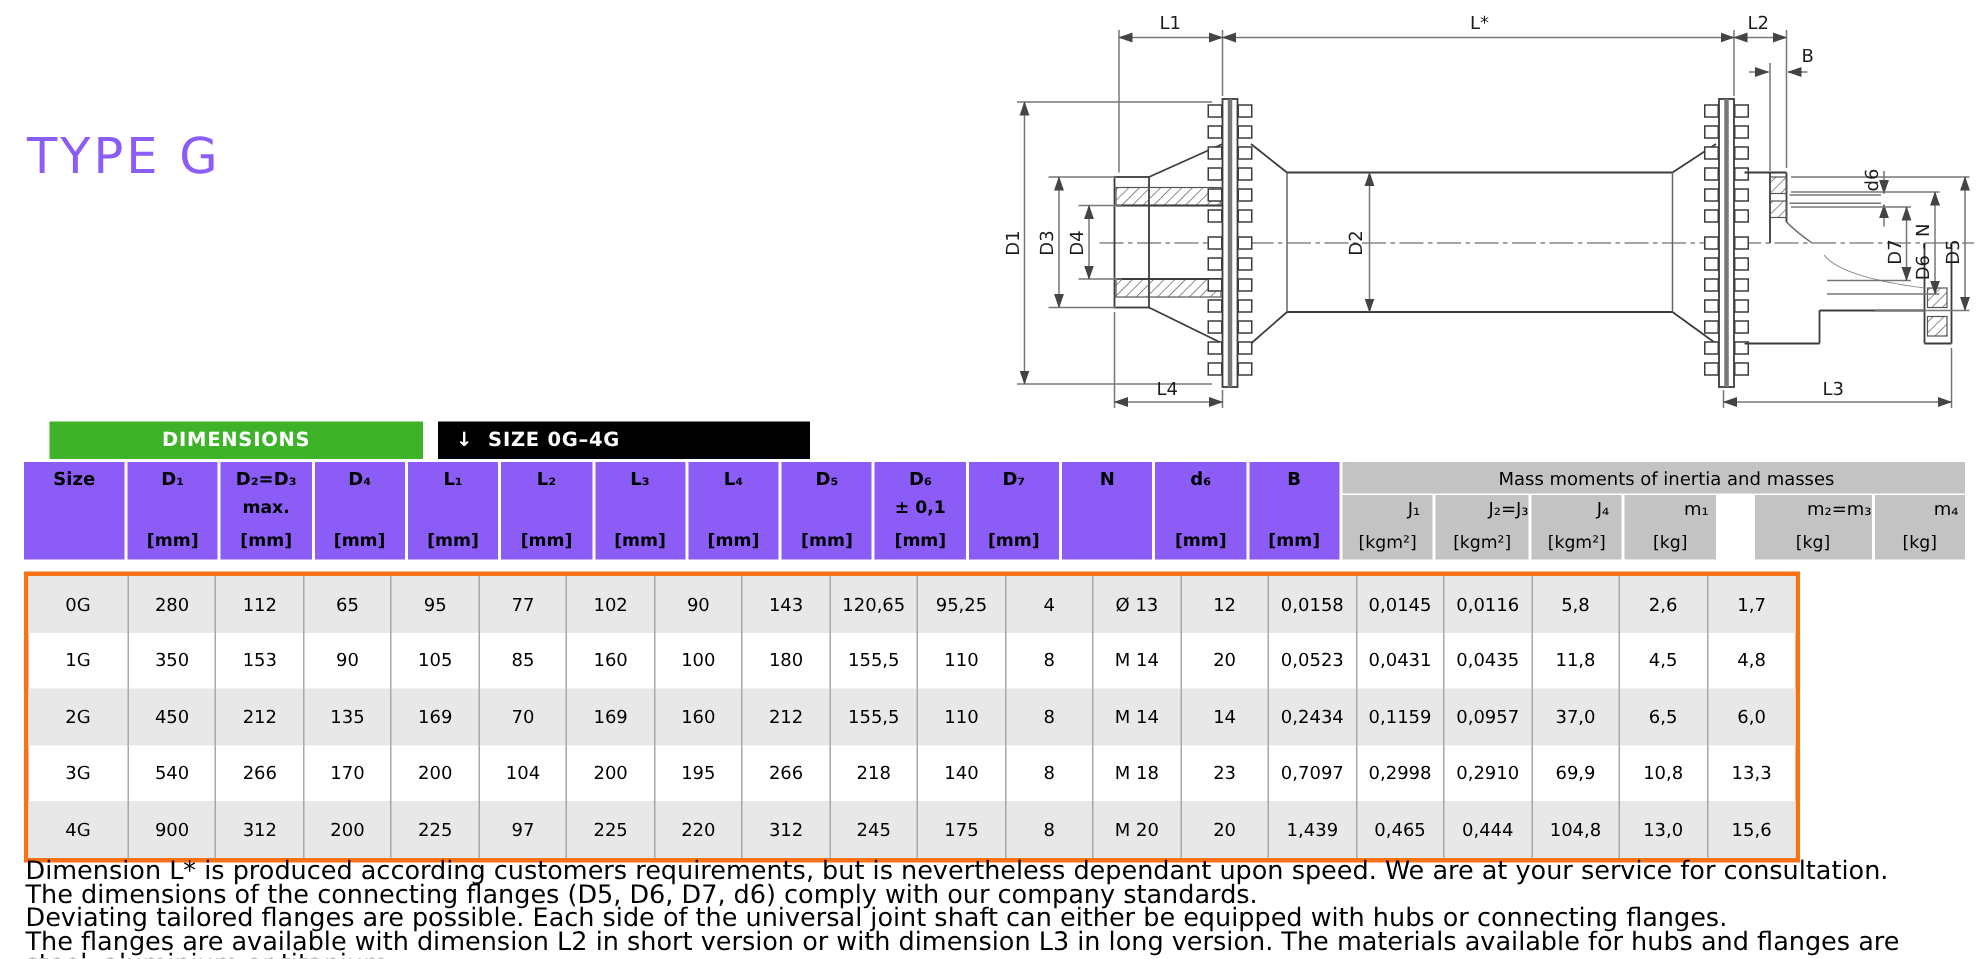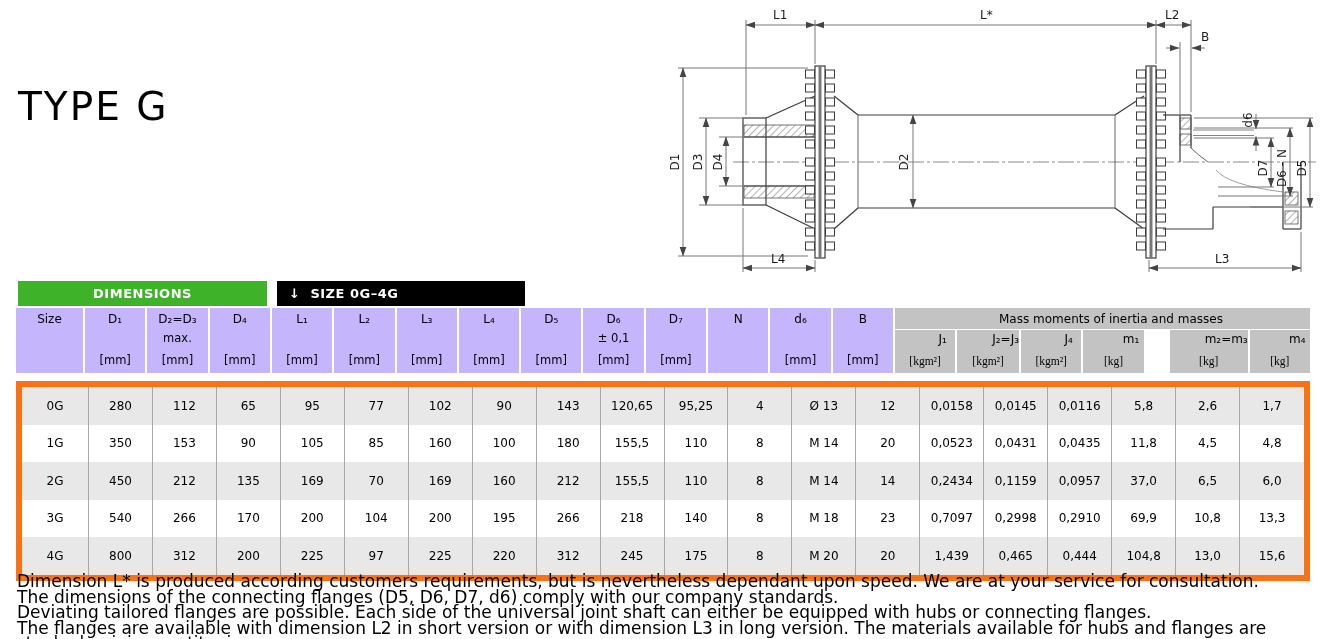--- a/index.html
+++ b/index.html
@@ -1,46 +1,46 @@
 <!DOCTYPE html>
 <html><head>
 <meta charset="utf-8">
 <style>
   html,body { margin:0; padding:0; background:#fff; }
   .page {
     position:relative; width:1323px; height:639px; background:#fff; overflow:hidden;
     font-family:"DejaVu Sans","Liberation Sans",sans-serif; color:#000;
   }
   .title { position:absolute; left:18px; top:26px; font-size:35px; letter-spacing:1px; color:#0a0a0a; font-weight:500; }
-  .subtitle { position:absolute; left:18px; top:84px; font-size:39px; letter-spacing:2px; color:#000000; font-weight:400; }
+  .subtitle { position:absolute; left:18px; top:84px; font-size:33px; letter-spacing:2px; color:#8b5cf6; font-weight:400; }
 
   .drawing { position:absolute; left:658px; top:0; width:665px; height:280px; }
   .drawing svg { display:block; }
   .dimtext { font-size:12px; fill:#1c1c1c; font-family:"DejaVu Sans","Liberation Sans",sans-serif; }
 
-  .badges { position:absolute; left:0; top:281px; width:1290px; height:25px; }
+  .badges { position:absolute; left:15px; top:281px; width:1290px; height:25px; }
   .badge { position:absolute; top:0; height:25px; display:flex; align-items:center; justify-content:center;
            font-size:13px; font-weight:bold; color:#fff; letter-spacing:0.5px; }
   .badge.green { left:18px; width:249px; background:#3eb32a; }
   .badge.black { left:277px; width:248px; background:#000; justify-content:flex-start; padding-left:12px; box-sizing:border-box; }
   .badge.black .arrow { margin-right:10px; font-weight:bold; }
 
   .thead { position:absolute; left:16px; top:308px; width:1294px;
            display:grid; grid-template-columns:67px repeat(19,1fr);
            grid-template-rows:21px 20px 22px; column-gap:2px; row-gap:1px; }
-  .hcell { background:#c4b5fd; grid-row:1/4; text-align:center; }
+  .hcell { background:#8b5cf6; grid-row:1/4; text-align:center;font-weight:bold; }
   .hcell .sym  { height:21px; line-height:23px; font-size:12px; }
   .hcell .sub  { height:20px; line-height:18px; font-size:11.5px; }
   .hcell .unit { height:22px; line-height:22px; font-size:11.5px; }
   .group-cell { grid-column:15/21; grid-row:1; background:#c3c3c3; text-align:center; line-height:22px; font-size:12px;padding-left:17px; }
   .jcell { grid-row:2/4; background:#c3c3c3; text-align:center; }
   .jcell .sym  { height:20px; line-height:19px; font-size:12px;padding-left:35px; }
-  .jcell .unit { height:22px; line-height:22px; font-size:11.5px;font-family:Liberation Serif, serif; }
-
-  .tbody { position:absolute; left:16px; top:381px; width:1294px; border:6px solid #f97316; box-sizing:border-box; }
+  .jcell .unit { height:22px; line-height:22px; font-size:11.5px; }
+
+  .tbody { position:absolute; left:16px; top:381px; width:1184px; border:3px solid #f97316; box-sizing:border-box; }
   .trow { display:grid; grid-template-columns:67px repeat(19,1fr); height:37.5px; }
   .trow.alt { background:#e8e8e8; }
   .tcell { border-right:1px solid #a8a8a8; display:flex; align-items:center; justify-content:center; font-size:12px; }
   .tcell:last-child { border-right:none; }
 
   .footnotes { position:absolute; left:17px; top:574px; width:1296px; }
   .footnotes .fline { font-size:17px; line-height:15.5px; color:#000; }
 </style>
 </head>
 <body>
@@ -389,21 +389,21 @@
       <div class="tcell">23</div>
       <div class="tcell">0,7097</div>
       <div class="tcell">0,2998</div>
       <div class="tcell">0,2910</div>
       <div class="tcell">69,9</div>
       <div class="tcell">10,8</div>
       <div class="tcell">13,3</div>
     </div>
     <div class="trow alt">
       <div class="tcell">4G</div>
-      <div class="tcell">800</div>
+      <div class="tcell">900</div>
       <div class="tcell">312</div>
       <div class="tcell">200</div>
       <div class="tcell">225</div>
       <div class="tcell">97</div>
       <div class="tcell">225</div>
       <div class="tcell">220</div>
       <div class="tcell">312</div>
       <div class="tcell">245</div>
       <div class="tcell">175</div>
       <div class="tcell">8</div>

